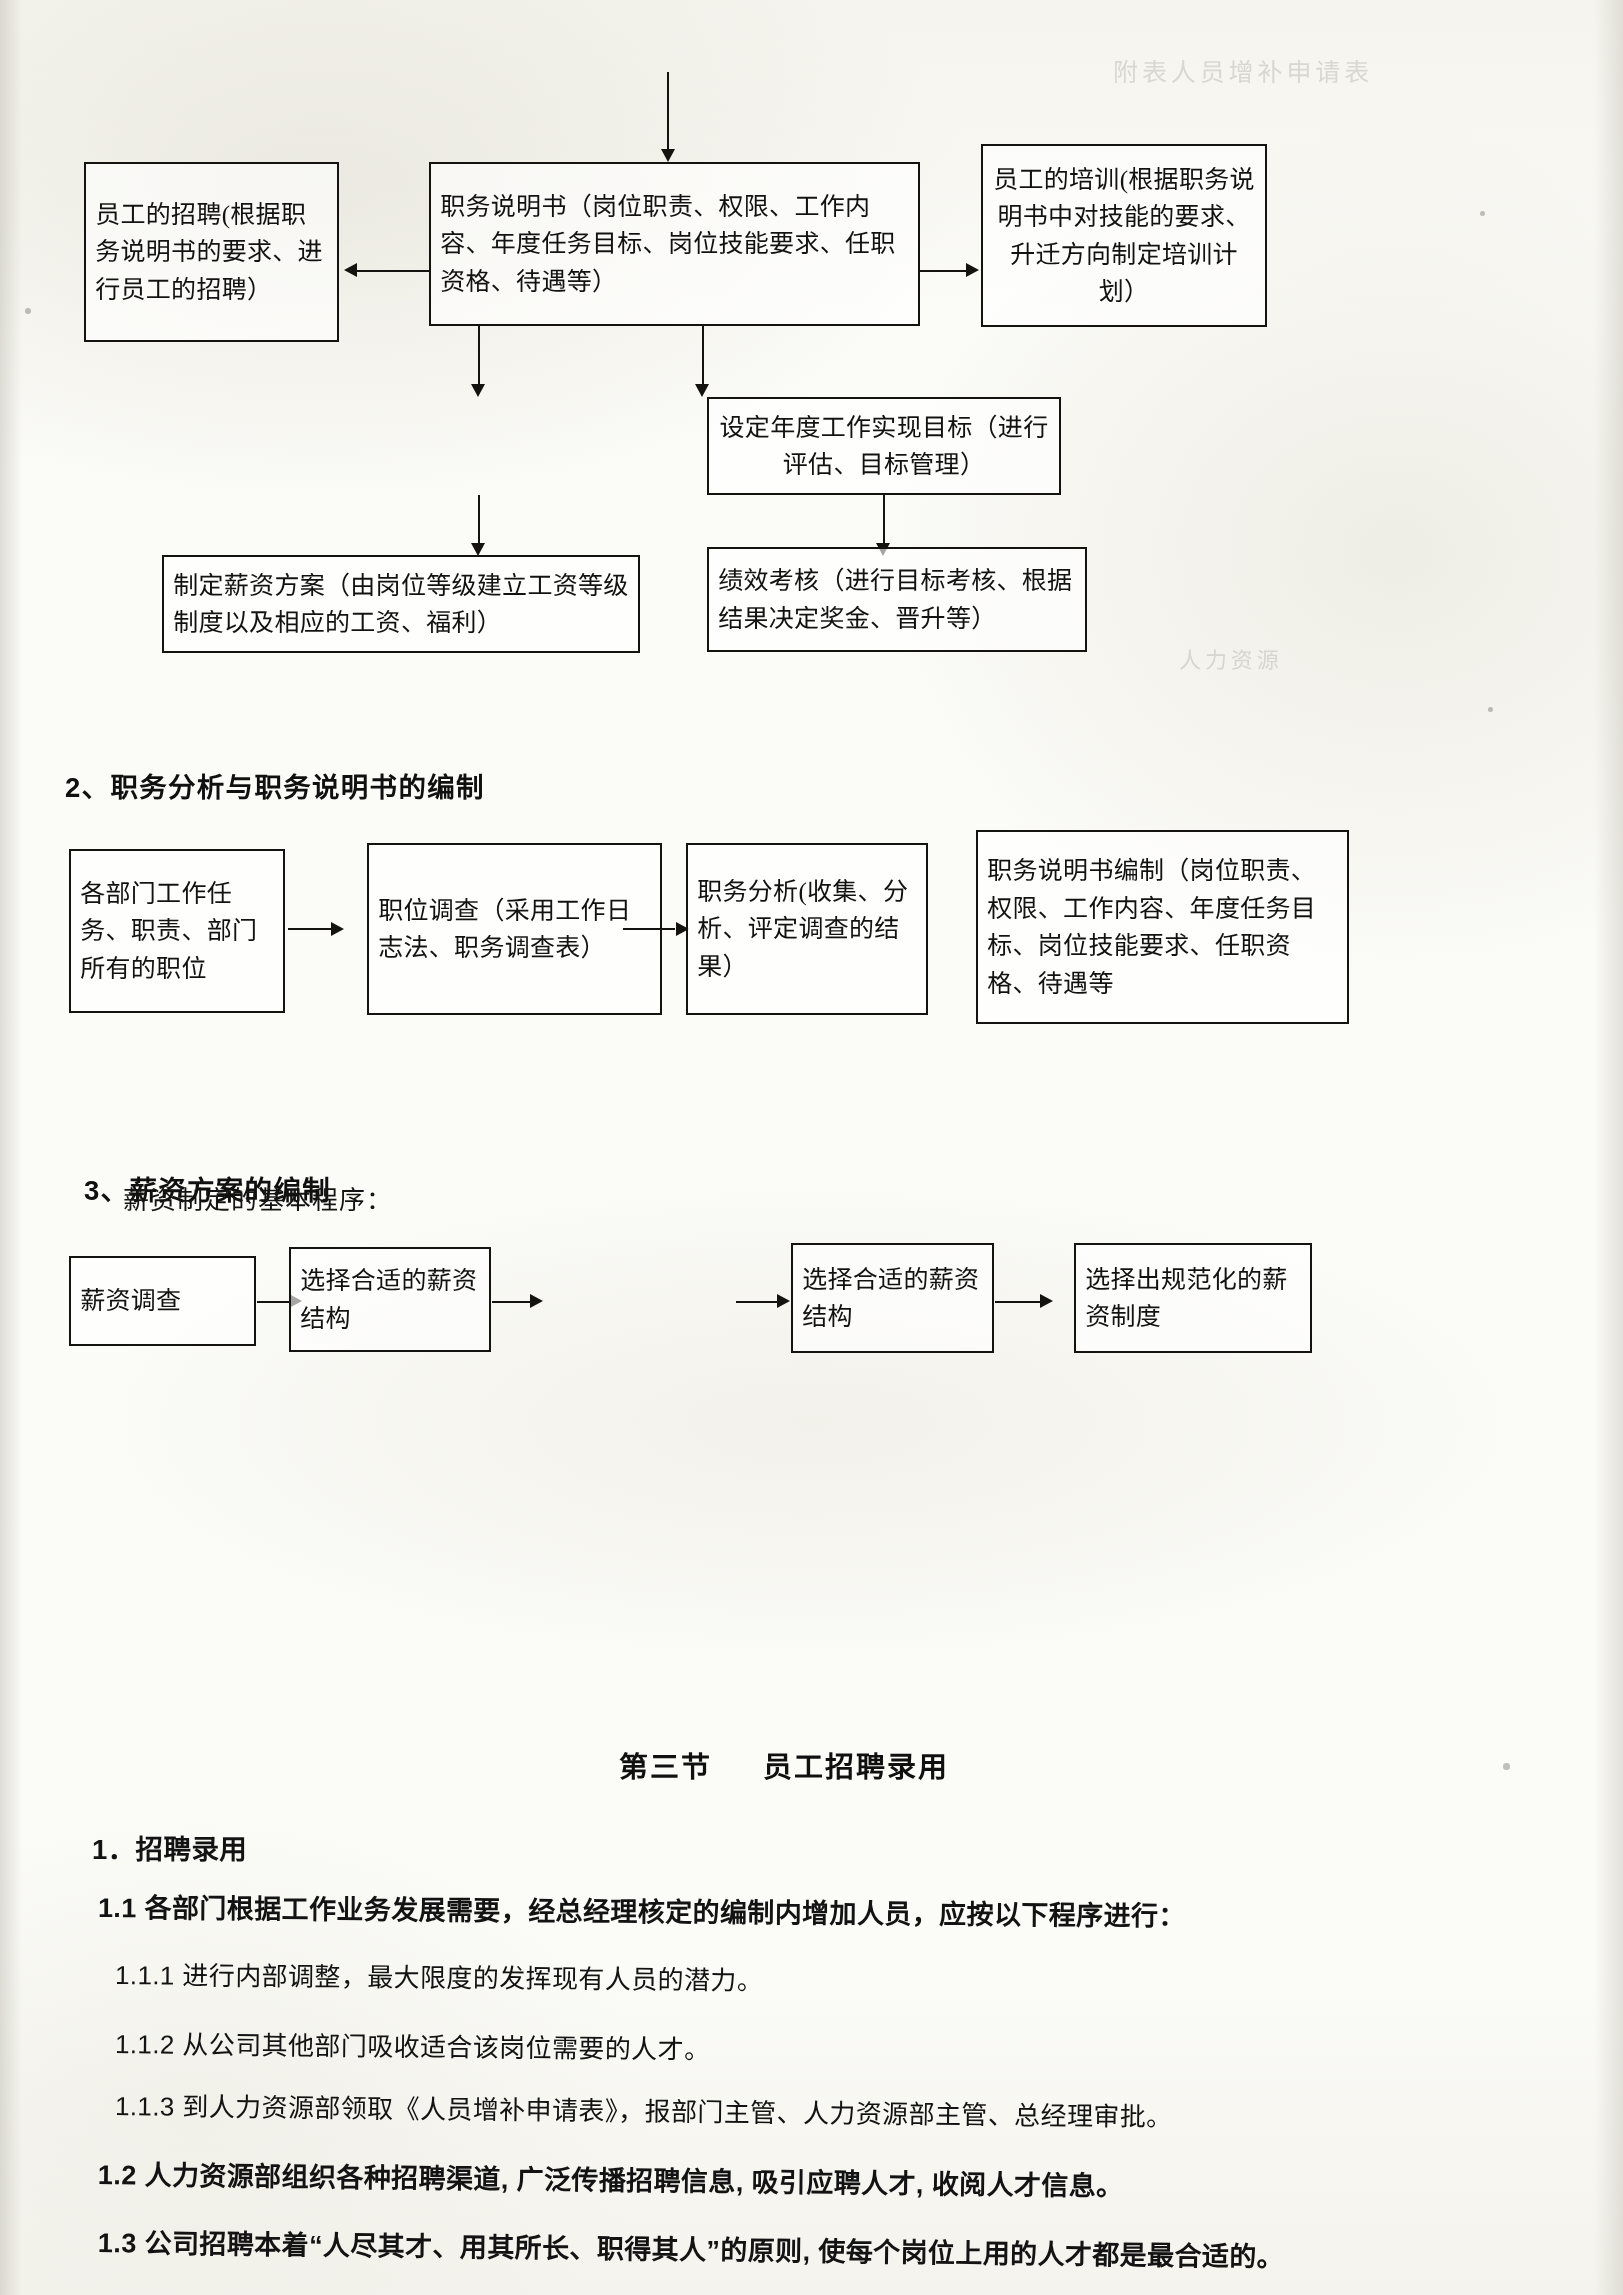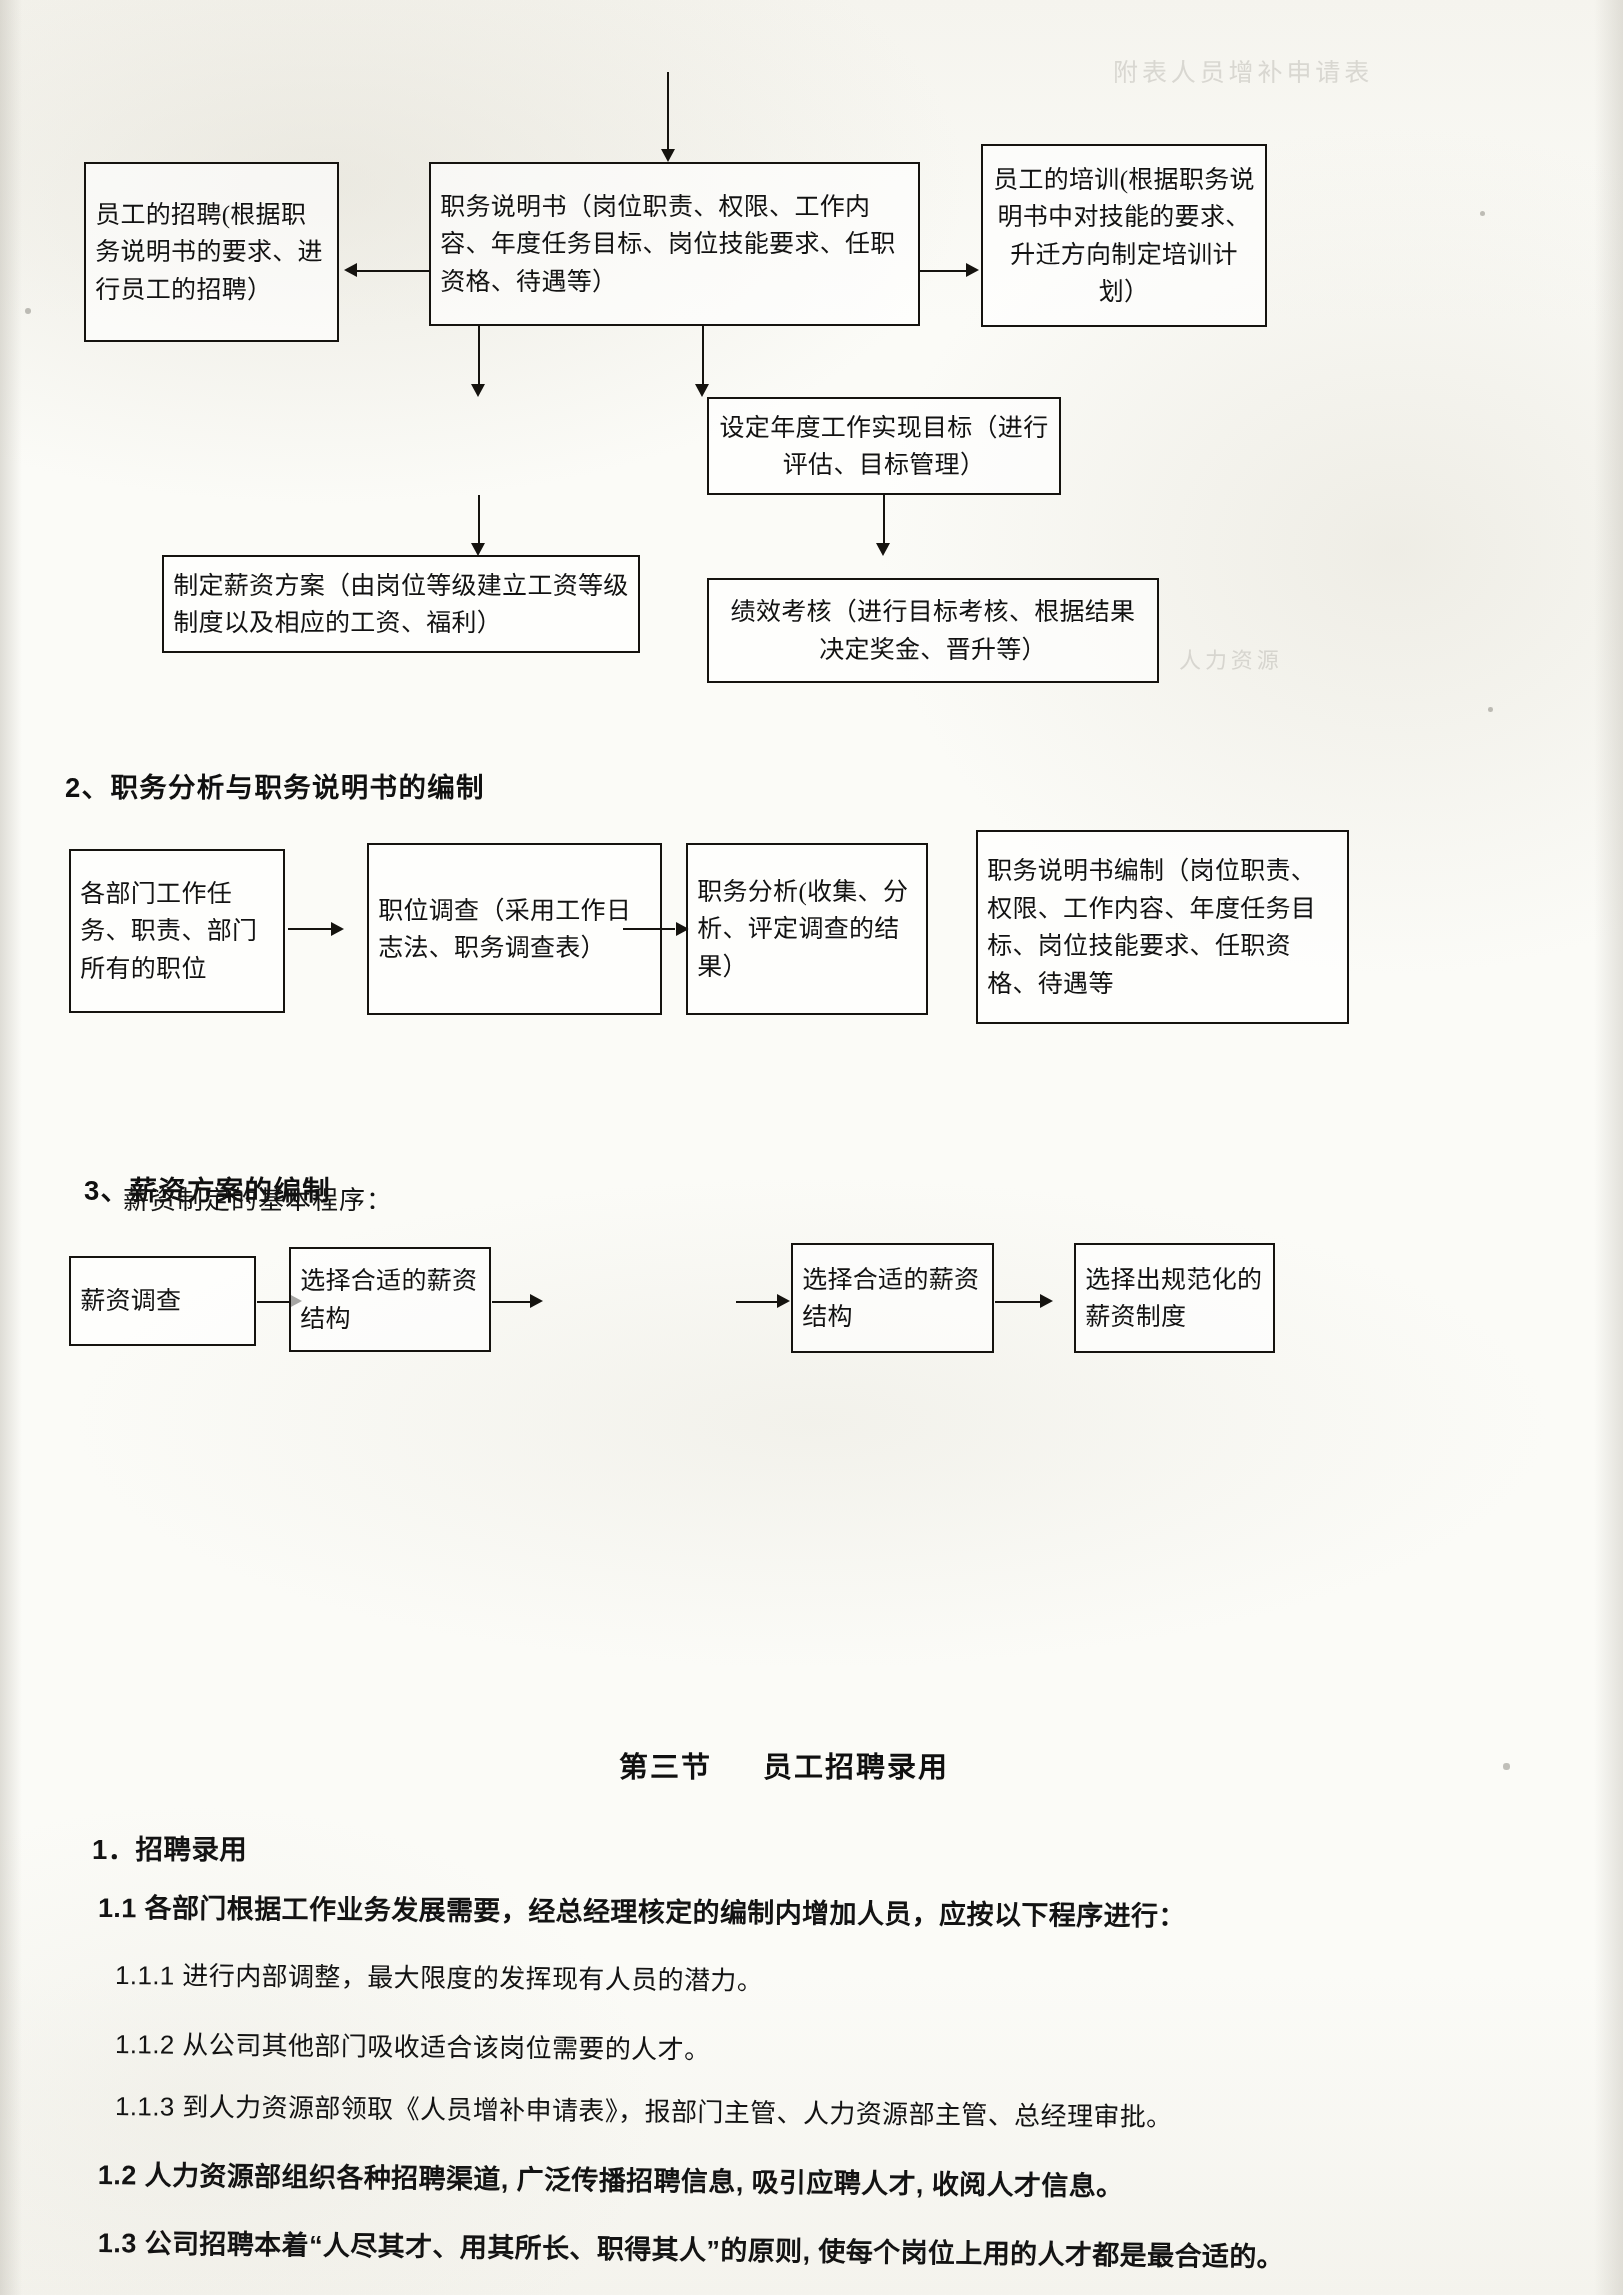--- a/index.html
+++ b/index.html
@@ -180,21 +180,21 @@
   <div class="ln-v" style="left:478px; top:495px; height:50px;"></div>
   <div class="ar-d" style="left:471px; top:543px;"></div>
 
   <div class="ln-v" style="left:883px; top:495px; height:50px;"></div>
   <div class="ar-d" style="left:876px; top:543px;"></div>
 
   <div class="fbox" style="left:162px; top:555px; width:478px; height:98px;">
     <div class="txt" style="font-size:25px;">制定薪资方案（由岗位等级建立工资等级制度以及相应的工资、福利）</div>
   </div>
 
-  <div class="fbox" style="left:707px; top:578px; width:452px; height:105px;text-align:center;">
+  <div class="fbox" style="left:707px; top:547px; width:380px; height:105px;">
     <div class="txt" style="font-size:25px;">绩效考核（进行目标考核、根据结果决定奖金、晋升等）</div>
   </div>
 
   <div class="sec-head" style="left:65px; top:765px; font-size:27.5px;">2、职务分析与职务说明书的编制</div>
 
   <div class="fbox" style="left:69px; top:849px; width:216px; height:164px;">
     <div class="txt" style="font-size:25px;">各部门工作任务、职责、部门所有的职位</div>
   </div>
 
   <div class="ln-h" style="left:288px; top:928px; width:43px;"></div>
@@ -233,21 +233,21 @@
 
   <div class="ln-h" style="left:736px; top:1301px; width:41px;"></div>
   <div class="ar-r" style="left:777px; top:1294px;"></div>
 
   <div class="fbox" style="left:791px; top:1243px; width:203px; height:110px;">
     <div class="txt" style="font-size:25px;">选择合适的薪资结构</div>
   </div>
   <div class="ln-h" style="left:995px; top:1301px; width:45px;"></div>
   <div class="ar-r" style="left:1040px; top:1294px;"></div>
 
-  <div class="fbox" style="left:1074px; top:1243px; width:201px; height:110px;">
+  <div class="fbox" style="left:1074px; top:1243px; width:238px; height:110px;">
     <div class="txt" style="font-size:25px;">选择出规范化的薪资制度</div>
   </div>
 
   <div class="part-title" style="left:619px; top:1743px; font-size:29px;">第三节</div>
   <div class="part-title" style="left:763px; top:1743px; font-size:29px;">员工招聘录用</div>
 
   <div class="body-item bold" style="left:92px; top:1827px; font-size:27.5px;">1．招聘录用</div>
 
   <div class="body-item bold skewed" style="left:98px; top:1886px; font-size:27px; transform:rotate(.45deg);">1.1 各部门根据工作业务发展需要，经总经理核定的编制内增加人员，应按以下程序进行：</div>
 

